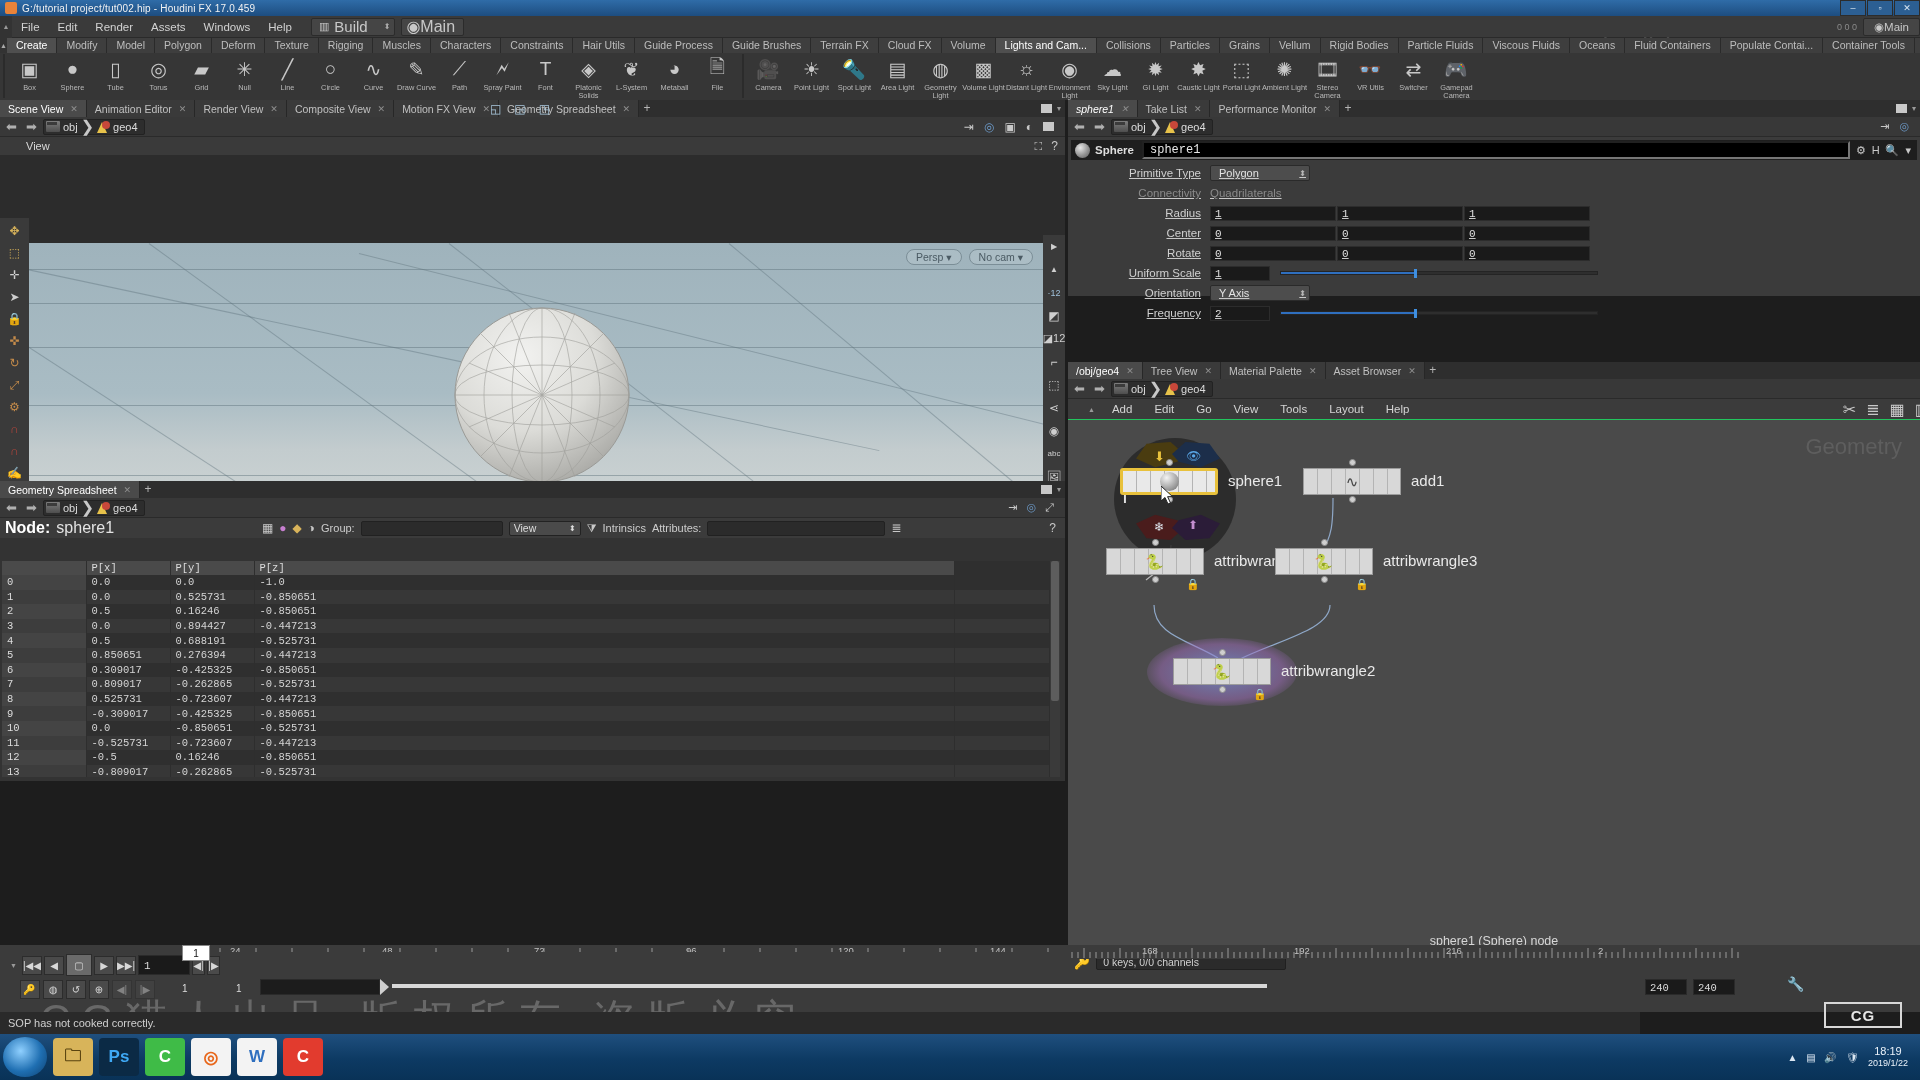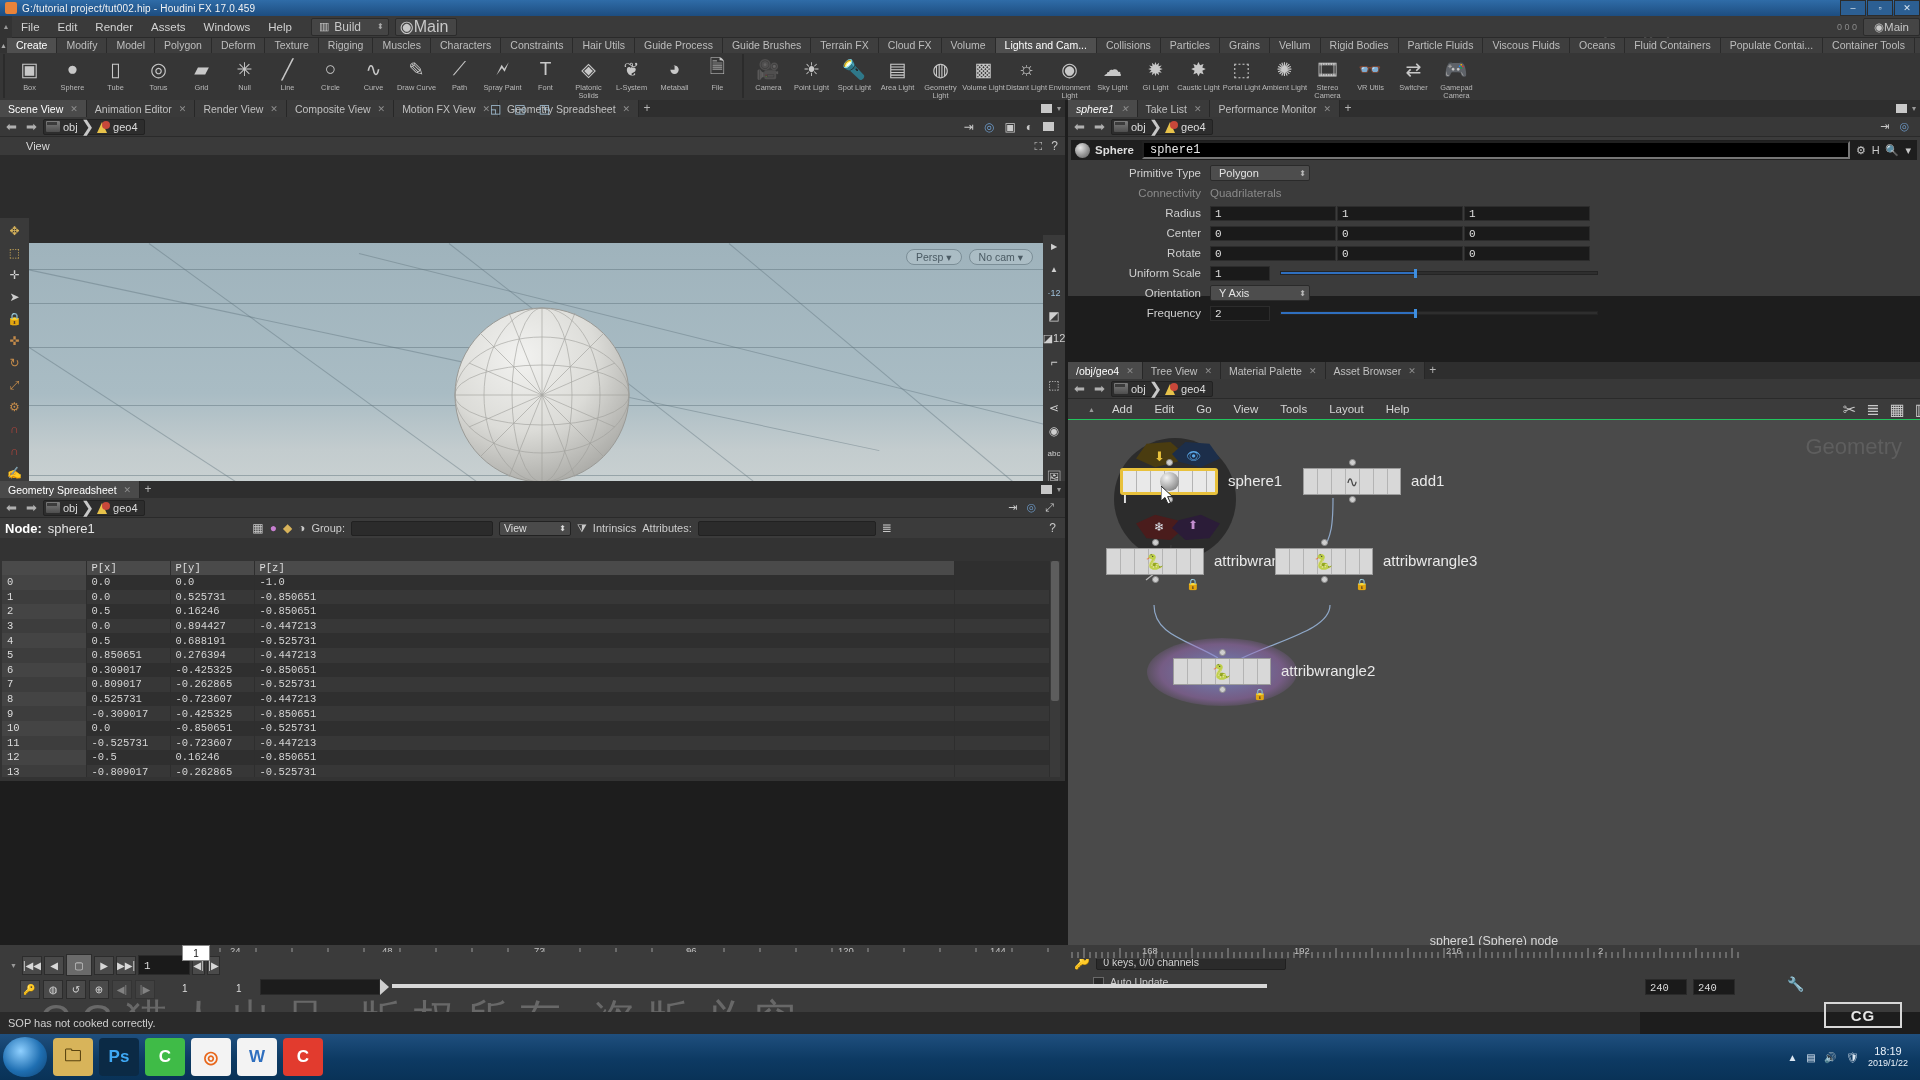--- a/index.html
+++ b/index.html
@@ -17,21 +17,21 @@
                    color:#dbe7f2; font-size:9px; display:flex;align-items:center;justify-content:center;}
 
   
   .menubar { position:absolute; left:0; top:16px; width:1920px; height:22px;
              background:#3a3a3a; display:flex; align-items:center; border-bottom:1px solid #2a2a2a;}
   .menubar .arrowpad{width:12px;height:22px;background:#333;display:flex;align-items:center;justify-content:center;font-size:7px;color:#999;}
   .menuitem{ padding:0 9px; font-size:11.5px; color:#d2d2d2; height:22px; line-height:22px;}
   .deskbox{ display:flex;align-items:center; height:18px; margin-left:10px; background:#454545;
             border:1px solid #2b2b2b; border-radius:2px; padding:0 4px; }
   .deskbox .gl{ font-size:11px; margin:0 5px 0 3px; }
-  .deskbox .dlabel{font-size:12px;}
+  .deskbox .dlabel{font-size:15px;}
   .deskbox .spin{ margin-left:16px; font-size:8px; color:#aaa;}
   .mainbox{ display:flex;align-items:center; height:18px; margin-left:6px; background:#454545;
             border:1px solid #2b2b2b; border-radius:2px; padding:0 8px 0 4px;}
   .hbadge{position:absolute;right:250px;top:18px;font-size:17px;color:#4a4a4a;font-style:italic;font-weight:bold;letter-spacing:1px;}
   .menuright{position:absolute;right:0;top:16px;height:22px;display:flex;align-items:center;}
   .mr-mini{font-size:9px;color:#8a8a8a;padding:0 6px;}
   .mr-main{display:flex;align-items:center;background:#454545;border:1px solid #2b2b2b;border-radius:2px;height:18px;padding:0 10px;font-size:11.5px;}
 
   
   .shelfwrap{position:absolute;left:0;top:38px;width:1920px;height:62px;background:#363636;}
@@ -82,21 +82,21 @@
   .persp-chip{position:absolute;right:10px;top:6px;display:flex;gap:7px;}
   .chip{border:1px solid #7b8e97;border-radius:9px;padding:1px 9px;font-size:10.5px;color:#4a5a63;background:rgba(255,255,255,.12);}
   .axisgiz{position:absolute;left:10px;bottom:10px;font-size:9px;}
   .vp-lefttools{position:absolute;left:0;top:118px;width:29px;height:360px;background:#3a3a3a;display:flex;flex-direction:column;align-items:center;padding-top:4px;gap:5px;}
   .vtool{width:20px;height:17px;display:flex;align-items:center;justify-content:center;font-size:12px;color:#cfcfcf;}
   .vp-righttools{position:absolute;left:1043px;top:135px;width:22px;height:343px;background:#3a3a3a;display:flex;flex-direction:column;align-items:center;padding-top:3px;gap:6px;}
 
   
   .gsheet{position:absolute;left:0;top:481px;width:1065px;height:300px;background:#333;}
   .gs-ctrl{display:flex;align-items:center;height:20px;background:#3b3b3b;gap:6px;padding:0 5px;font-size:10.5px;}
-  .gs-node{font-size:13px;color:#e3e3e3;}
+  .gs-node{font-size:16px;color:#e3e3e3;}
   .gs-node b{color:#fff;}
   .gs-field{height:15px;background:#2b2b2b;border:1px solid #212121;border-radius:2px;}
   .gs-lbl{font-size:11px;color:#cdcdcd;}
   .gs-dd{display:flex;align-items:center;justify-content:space-between;height:15px;background:#4a4a4a;border:1px solid #222;border-radius:2px;padding:0 4px;font-size:10.5px;color:#ddd;}
   table.gstab{border-collapse:collapse;width:1048px;font-family:"Liberation Mono",monospace;font-size:10.5px;table-layout:fixed;}
   table.gstab th{background:#4a4a4a;color:#dcdcdc;text-align:left;padding:1px 5px;font-weight:normal;border-right:1px solid #2e2e2e;height:14px;}
   table.gstab td{padding:1px 5px;border-right:1px solid #2e2e2e;height:14.6px;color:#d5d5d5;}
   table.gstab tr.alt td{background:#373737;}
   table.gstab tr td:first-child{background:#444;color:#ddd;}
   table.gstab tr.alt td:first-child{background:#3d3d3d;}
@@ -783,21 +783,21 @@
       <span class="parm-optype">Sphere</span>
       <input class="parm-opname" value="sphere1" style="">
       <div class="parm-icons">
         <span style="font-size:11px;">⚙</span>
         <span style="font-size:11px;">H</span>
         <span style="font-size:11px;">🔍</span>
         <span style="font-size:11px;">▾</span>
       </div>
     </div>
 
-    <div id="parm-rows" style="margin-top:4px;">
+    <div id="parm-rows" style="margin-top:4px;text-decoration:underline;">
         <div class="prow">
           <div class="plabel">Primitive Type</div>
           <div class="pmenu" style="width: 100px;">
             <span>Polygon</span>
             <span class="sp">⬍</span>
           </div>
         </div>
         <div class="prow">
           <div class="plabel dim">Connectivity</div>
           <div class="pdim">Quadrilaterals</div>
@@ -996,25 +996,20 @@
     <div style="position: absolute; left: 93px; top: 66px; z-index: 30;"><svg width="14" height="19">
             <polygon points="0,0 0,15 4,11.5 7,18 9.5,17 6.6,10.7 11.5,10.6" fill="#fff" stroke="#222" stroke-width="1"></polygon>
           </svg></div>
       </div>
   </div>
 
   <div class="chanpane">
     <div class="chan-row">
       <span style="font-size:13px;color:#cfcfcf;">🔑</span>
       <div class="chanbtn wide">0 keys, 0/0 channels</div>
-    </div>
-    <div class="chan-row">
-      <span style="width:13px;"></span>
-      <span class="chk"></span>
-      <span style="font-size:10.5px;">Auto Update</span>
     </div>
   </div>
 
   <div class="timeline">
     <div class="tl-ticks" id="tl-ticks">
         <div class="tlnum" style="left: 48px;">24</div>
         <div class="tlnum" style="left: 200px;">48</div>
         <div class="tlnum" style="left: 352px;">72</div>
         <div class="tlnum" style="left: 504px;">96</div>
         <div class="tlnum" style="left: 656px;">120</div>

